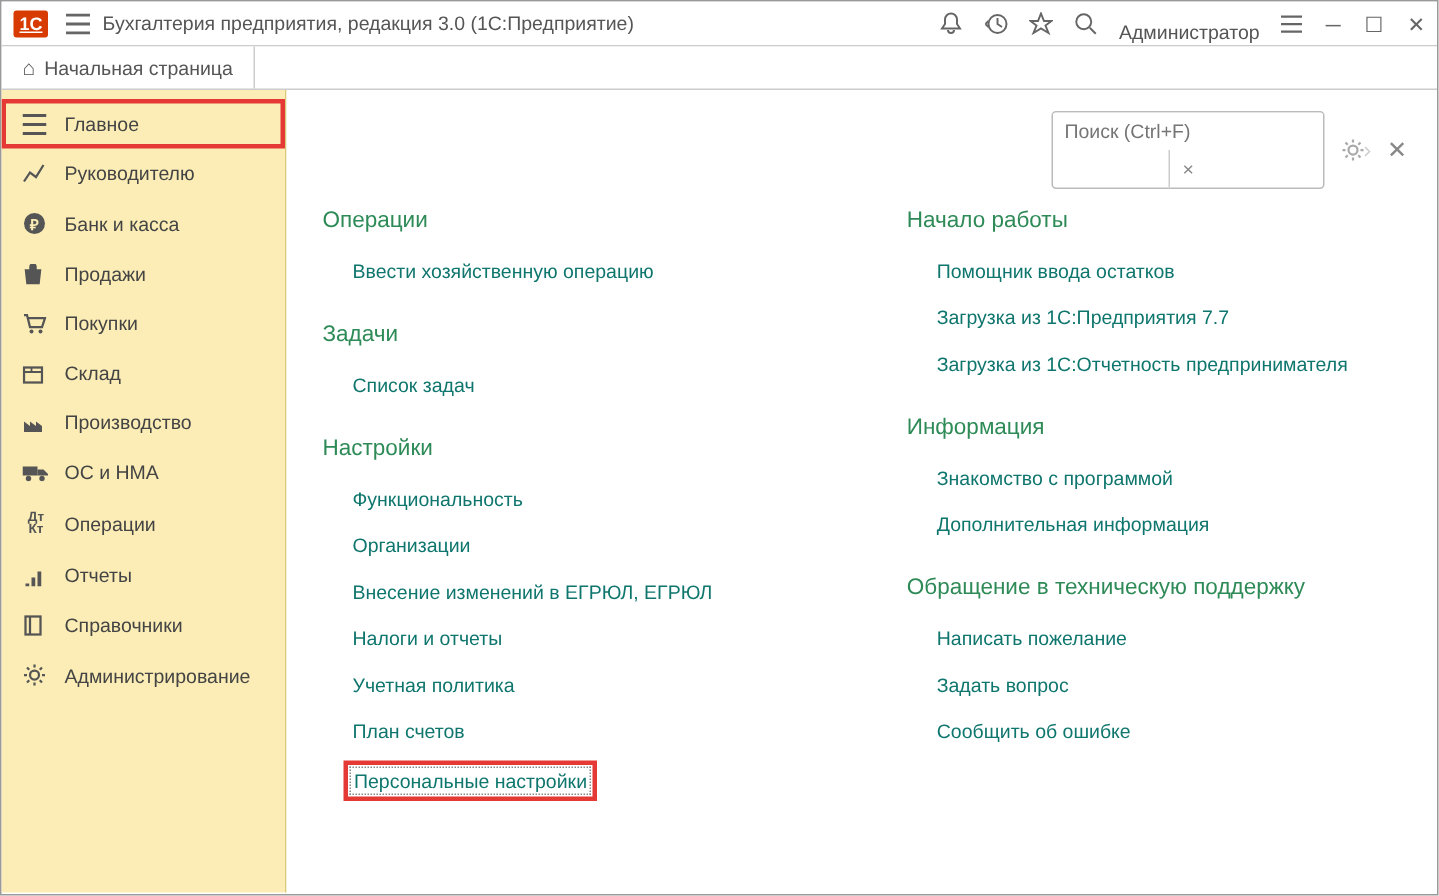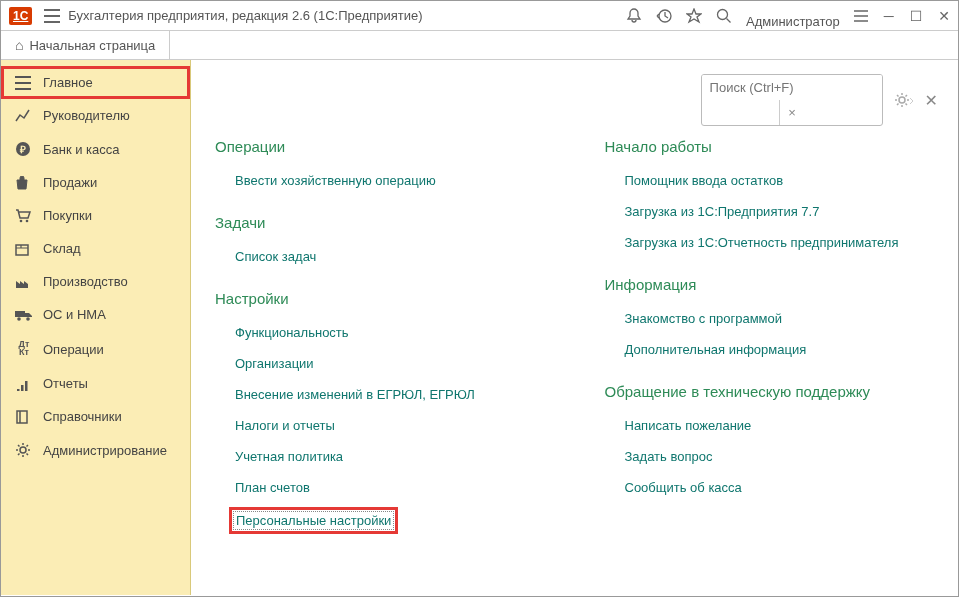--- a/index.html
+++ b/index.html
@@ -154,21 +154,21 @@
 </head>
 <body>
 
 <div class="titlebar">
   <span class="logo-1c">1C</span>
   <span class="hamburger">
     <svg width="16" height="14" viewBox="0 0 16 14">
         <path d="M0 1h16M0 7h16M0 13h16" stroke="#666" stroke-width="2"></path>
       </svg>
   </span>
-  <span class="title-text">Бухгалтерия предприятия, редакция 2.6  (1С:Предприятие)</span>
+  <span class="title-text">Бухгалтерия предприятия, редакция 3.0  (1С:Предприятие)</span>
   <span class="title-spacer"></span>
   <div class="title-icons">
     <span>
       <svg width="16" height="16" viewBox="0 0 16 16">
           <path d="M8 1a4 4 0 0 0-4 4v3l-2 3h12l-2-3V5a4 4 0 0 0-4-4zM6 12a2 2 0 0 0 4 0" fill="none" stroke="#666" stroke-width="1.3"></path>
         </svg>
     </span>
     <span>
       <svg width="16" height="16" viewBox="0 0 16 16">
           <circle cx="9" cy="8" r="6" fill="none" stroke="#666" stroke-width="1.3"></circle>
@@ -350,17 +350,17 @@
           <div class="group-header first">Начало работы</div>
           <div><div class="link-item">Помощник ввода остатков</div></div>
           <div><div class="link-item">Загрузка из 1С:Предприятия 7.7</div></div>
           <div><div class="link-item">Загрузка из 1С:Отчетность предпринимателя</div></div>
           <div class="group-header">Информация</div>
           <div><div class="link-item">Знакомство с программой</div></div>
           <div><div class="link-item">Дополнительная информация</div></div>
           <div class="group-header">Обращение в техническую поддержку</div>
           <div><div class="link-item">Написать пожелание</div></div>
           <div><div class="link-item">Задать вопрос</div></div>
-          <div><div class="link-item">Сообщить об касса</div></div>
+          <div><div class="link-item">Сообщить об ошибке</div></div>
         </div>
     </div>
   </div>
 </div>
 
 </body></html>

